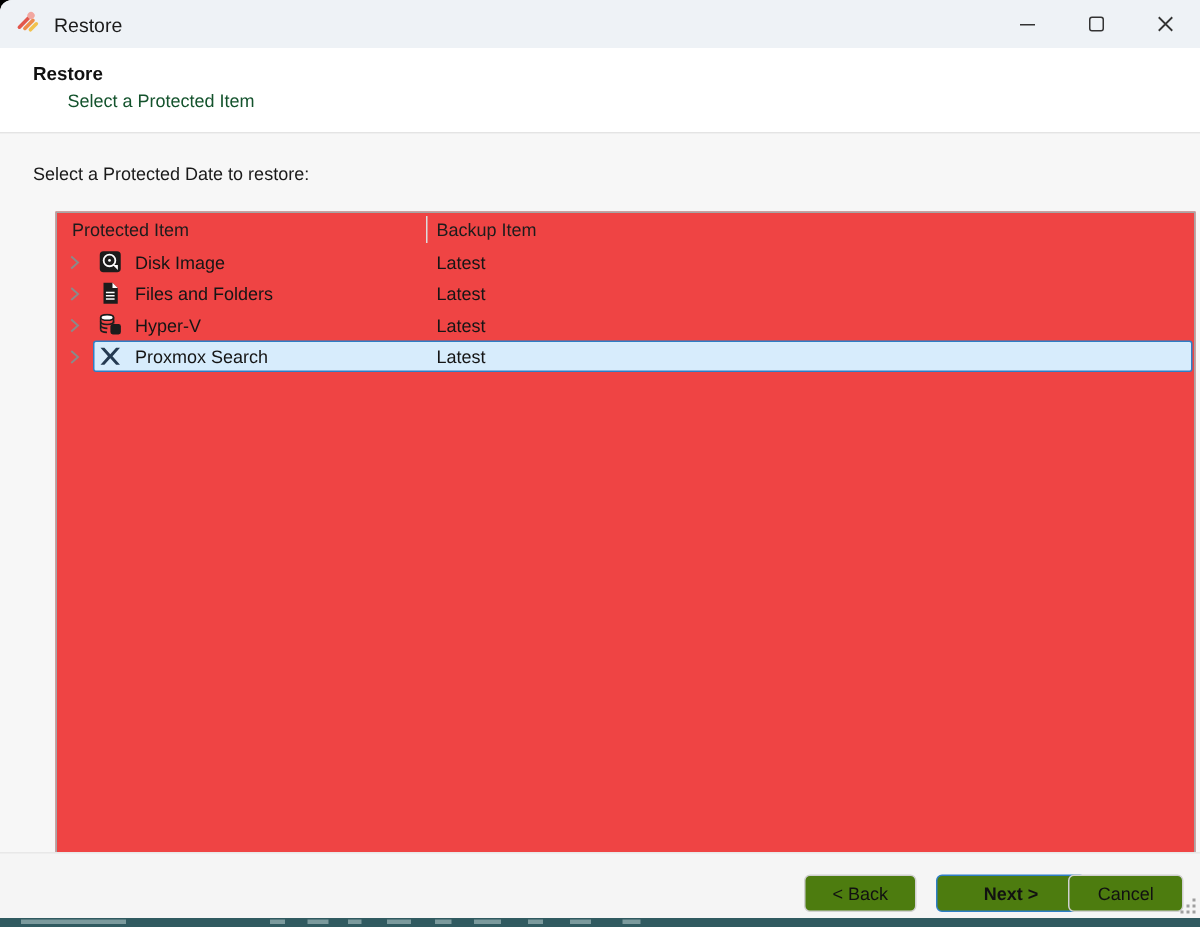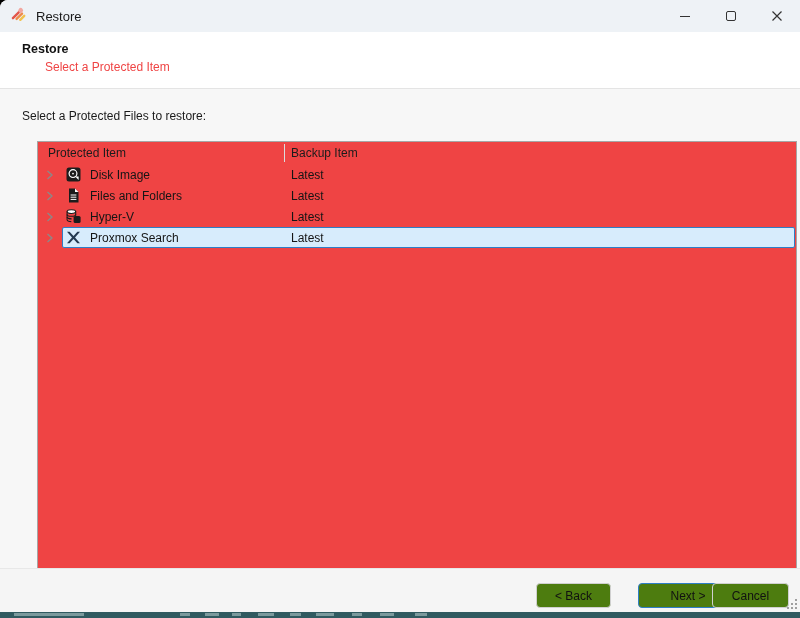--- a/index.html
+++ b/index.html
@@ -16,21 +16,21 @@
   .titlebar .title { margin-left:7px; font-size:13px; color:#1b1b1b; }
   .win-controls { position:absolute; right:0; top:0; height:32px; display:flex; }
   .win-btn { width:46px; height:32px; display:flex; align-items:center; justify-content:center; cursor:default; }
   .minimize-glyph { width:10px; height:1px; background:#333; }
   .maximize-glyph { width:10px; height:10px; border:1.2px solid #333; border-radius:2px; }
 
   
   .wizard-header { position:absolute; top:32px; left:0; right:0; height:57px; background:#ffffff;
                    border-bottom:1px solid #e4e4e4; }
   .wizard-title { position:absolute; left:22px; top:10px; font-size:12.5px; font-weight:bold; color:#111; }
-  .wizard-subtitle { position:absolute; left:45px; top:28px; font-size:12px; color:#ef4444; }
+  .wizard-subtitle { position:absolute; left:45px; top:28px; font-size:12px; color:#14532d; }
 
   
   .prompt { position:absolute; left:22px; top:109px; font-size:12px; color:#1a1a1a; }
   .toolbar { position:absolute; top:110px; right:19px; display:flex; gap:8px; }
   .tb-btn { height:25px; background:#fdfdfd; border:1px solid #d2d2d2; border-radius:4px;
             display:flex; align-items:center; justify-content:center; gap:6px;
             font-size:12px; color:#111; padding:0 10px; }
   .tb-btn.icon-only { width:27px; padding:0; }
 
   
@@ -48,21 +48,21 @@
   .row-hl { position:absolute; left:24px; right:1px; top:0; bottom:0; z-index:1;
             background:#d7ecfc; border:1.5px solid #2e7ec6; border-radius:2px; }
 
   
   .footer { position:absolute; left:0; right:0; top:568px; height:44px; background:#f5f5f5;
             border-top:1px solid #e8e8e8; }
   .f-btn { position:absolute; top:14px; height:25px; background:#4d7c0f; border:1px solid #d0d0d0;
            border-radius:4px; font-size:12px; color:#111;
            display:flex; align-items:center; justify-content:center; }
   .btn-back   { left:536px; width:75px; }
-  .btn-next   { left:638px; width:100px; border:1.5px solid #2e7ec6; }
+  .btn-next   { left:624px; width:100px; border:1.5px solid #2e7ec6;font-weight:bold; }
   .btn-cancel { left:712px; width:77px; }
   .grip { position:absolute; right:3px; bottom:3px; width:12px; height:12px; }
   .grip i { position:absolute; width:2px; height:2px; background:#9f9f9f;
             box-shadow: 0 0 0 #9f9f9f; }
   .g1 { right:0; bottom:0; } .g2 { right:4px; bottom:0; } .g3 { right:8px; bottom:0; }
   .g4 { right:0; bottom:4px; } .g5 { right:4px; bottom:4px; } .g6 { right:0; bottom:8px; }
 
   
   .behind-strip { position:absolute; left:0; top:612px; width:800px; height:6px; background:#305a60; z-index:2; }
   .behind-strip span { position:absolute; top:1px; height:3px; background:rgba(214,232,233,0.45); }
@@ -101,21 +101,21 @@
         </svg>
       </div>
     </div>
   </div>
 
   <div class="wizard-header">
     <div class="wizard-title">Restore</div>
     <div class="wizard-subtitle">Select a Protected Item</div>
   </div>
 
-  <div class="prompt">Select a Protected Files to restore:</div>
+  <div class="prompt">Select a Protected Date to restore:</div>
 
   <div class="panel">
     <div class="list-header">
       <span class="col-a">Protected Item</span>
       <span class="col-divider"></span>
       <span class="col-b">Backup Item</span>
     </div>
 
     <div class="row">
       <svg class="chev" viewBox="0 0 8 10">

